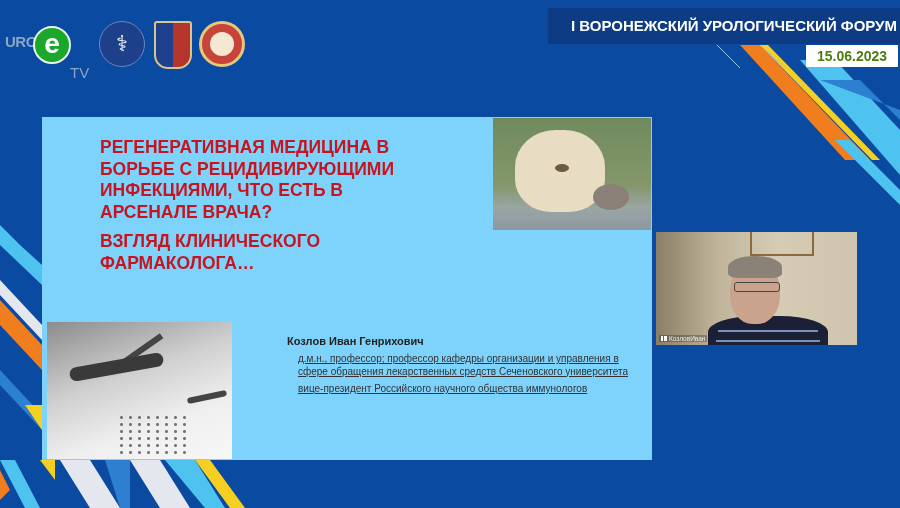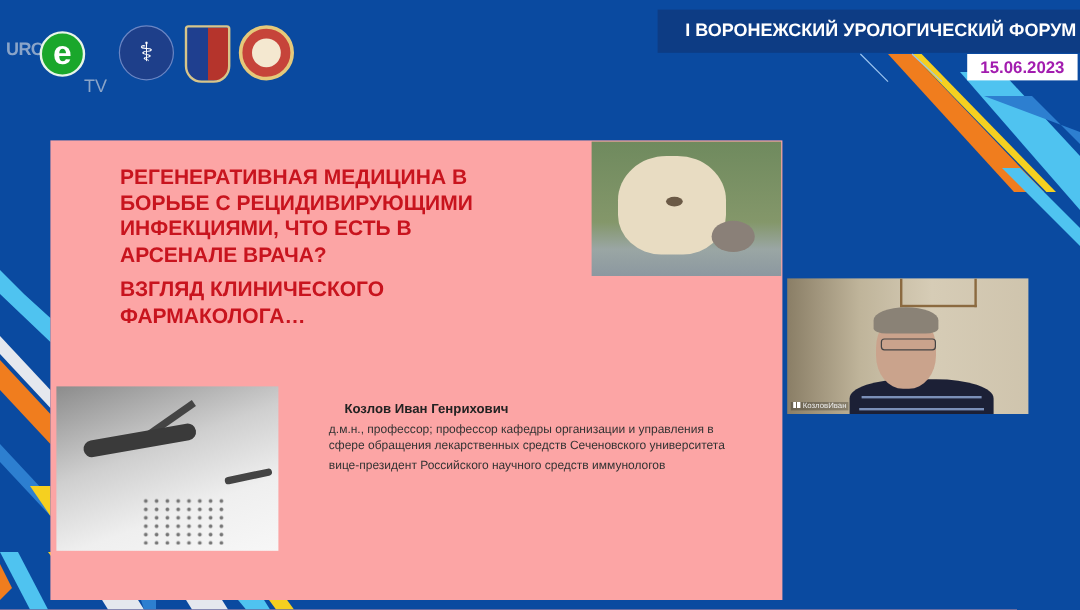--- a/index.html
+++ b/index.html
@@ -7,35 +7,35 @@
   .deco{position:absolute;}
   .logos{position:absolute;left:0;top:17px;height:52px;width:260px;}
   .uro{position:absolute;left:5px;top:16px;color:#8aa4c8;font-size:15px;font-weight:bold;letter-spacing:-0.5px;}
   .uro-e{position:absolute;left:33px;top:9px;width:34px;height:34px;border-radius:50%;background:#1aa72b;border:2px solid #e8f5e8;color:#fff;font-size:28px;font-weight:bold;text-align:center;line-height:32px;}
   .tv{position:absolute;left:70px;top:16px;color:#8aa4c8;font-size:15px;margin-top:31px;}
   .logo2{position:absolute;left:99px;top:4px;width:44px;height:44px;border-radius:50%;background:#1e3f8a;border:1px solid #6b86c4;color:#fff;font-size:22px;text-align:center;line-height:44px;}
   .logo3{position:absolute;left:154px;top:4px;width:34px;height:44px;background:linear-gradient(90deg,#1f3f8f 50%,#b5342c 50%);border:2px solid #d8c58a;border-radius:3px 3px 14px 14px;}
   .logo4{position:absolute;left:199px;top:4px;width:46px;height:46px;border-radius:50%;background:#c6443a;border:3px solid #e5c97a;box-sizing:border-box;}
   .logo4 i{position:absolute;left:8px;top:8px;width:24px;height:24px;border-radius:50%;background:#f4e8d0;}
   .title-bar{position:absolute;left:548px;top:8px;width:352px;height:36px;background:#0d3c84;color:#fff;font-weight:bold;font-size:15px;line-height:36px;padding-left:23px;box-sizing:border-box;white-space:nowrap;}
-  .date-box{position:absolute;left:806px;top:45px;width:92px;height:22px;background:#fff;color:#a21caf;font-weight:bold;font-size:14px;text-align:center;line-height:22px;}
-  .slide{position:absolute;left:42px;top:117px;width:610px;height:383px;background:#fca5a5;}
+  .date-box{position:absolute;left:806px;top:45px;width:92px;height:22px;background:#fff;color:#4d7c0f;font-weight:bold;font-size:14px;text-align:center;line-height:22px;}
+  .slide{position:absolute;left:42px;top:117px;width:610px;height:343px;background:#7dd3fc;}
   .slide-title{position:absolute;left:58px;top:20px;width:330px;color:#c8141e;font-weight:bold;font-size:17.5px;line-height:21.5px;}
   .slide-title p{margin:0 0 8px 0;}
   .photo-dog{position:absolute;left:451px;top:1px;width:158px;height:112px;background:linear-gradient(180deg,#6f8a5e 0%,#84976a 60%,#9aa6a4 80%,#8c98a0 100%);overflow:hidden;}
   .dog-head{position:absolute;left:22px;top:12px;width:90px;height:82px;border-radius:45% 45% 40% 40%;background:#e8dcc2;}
   .dog-eye{position:absolute;left:62px;top:46px;width:14px;height:8px;background:#6b5a46;border-radius:50%;}
   .squirrel{position:absolute;left:100px;top:66px;width:36px;height:26px;border-radius:50%;background:#8a8078;}
   .photo-plane{position:absolute;left:5px;top:205px;width:185px;height:137px;background:linear-gradient(160deg,#8c8c8c 0%,#cfcfcf 40%,#efefef 70%,#f7f7f7 100%);overflow:hidden;}
   .plane1{position:absolute;left:22px;top:38px;width:95px;height:14px;background:#3a3a3a;border-radius:8px;transform:rotate(-10deg);}
   .wing1{position:absolute;left:60px;top:28px;width:60px;height:6px;background:#444;transform:rotate(-35deg);}
   .plane2{position:absolute;left:140px;top:72px;width:40px;height:6px;background:#444;border-radius:4px;transform:rotate(-12deg);}
   .bombs{position:absolute;left:70px;top:92px;width:70px;height:40px;background:radial-gradient(circle,#555 1px,transparent 2px) 0 0/9px 7px;opacity:.8;}
   .author-name{position:absolute;left:245px;top:218px;font-weight:bold;font-size:11px;color:#222;}
-  .author-info{position:absolute;left:232px;top:236px;width:340px;font-size:10px;line-height:12.5px;color:#333;}
+  .author-info{position:absolute;left:256px;top:236px;width:340px;font-size:10px;line-height:12.5px;color:#333;text-decoration:underline;}
   .author-info p{margin:0 0 5px 0;}
   .webcam{position:absolute;left:656px;top:232px;width:201px;height:113px;background:linear-gradient(90deg,#8a7e66 0%,#bfb49a 30%,#d6ccb6 60%,#cfc4ad 100%);overflow:hidden;}
   .shelf{position:absolute;left:94px;top:0;width:60px;height:22px;border:2px solid #8b6a40;border-top:none;}
   .person-head{position:absolute;left:74px;top:30px;width:50px;height:62px;border-radius:45%;background:#caa38c;}
   .person-hair{position:absolute;left:72px;top:24px;width:54px;height:22px;border-radius:50% 50% 20% 20%;background:#8a8276;}
   .glasses{position:absolute;left:78px;top:50px;width:44px;height:8px;border:1px solid #444;border-radius:3px;}
   .person-body{position:absolute;left:52px;top:84px;width:120px;height:40px;border-radius:40% 40% 0 0;background:#1c2036;}
   .stripe{position:absolute;height:2px;background:#7b8fb8;}
   .cam-label{position:absolute;left:3px;bottom:3px;font-size:6.5px;color:#eee;background:rgba(0,0,0,.25);padding:0 2px;}
   .sig{display:inline-block;width:6px;height:5px;background:linear-gradient(90deg,#fff 33%,transparent 33%,transparent 50%,#fff 50%);margin-right:2px;}
@@ -98,21 +98,21 @@
   <div class="photo-plane">
     <div class="wing1"></div>
     <div class="plane1"></div>
     <div class="plane2"></div>
     <div class="bombs"></div>
   </div>
 
   <div class="author-name">Козлов Иван Генрихович</div>
   <div class="author-info">
     <p>д.м.н., профессор; профессор кафедры организации и управления в сфере обращения лекарственных средств Сеченовского университета</p>
-    <p>вице-президент Российского научного средств иммунологов</p>
+    <p>вице-президент Российского научного общества иммунологов</p>
   </div>
 </div>
 
 <div class="webcam">
   <div class="shelf"></div>
   <div class="person-body">
     <div class="stripe" style="left:10px;top:14px;width:100px"></div>
     <div class="stripe" style="left:8px;top:24px;width:104px"></div>
   </div>
   <div class="person-head"></div>

